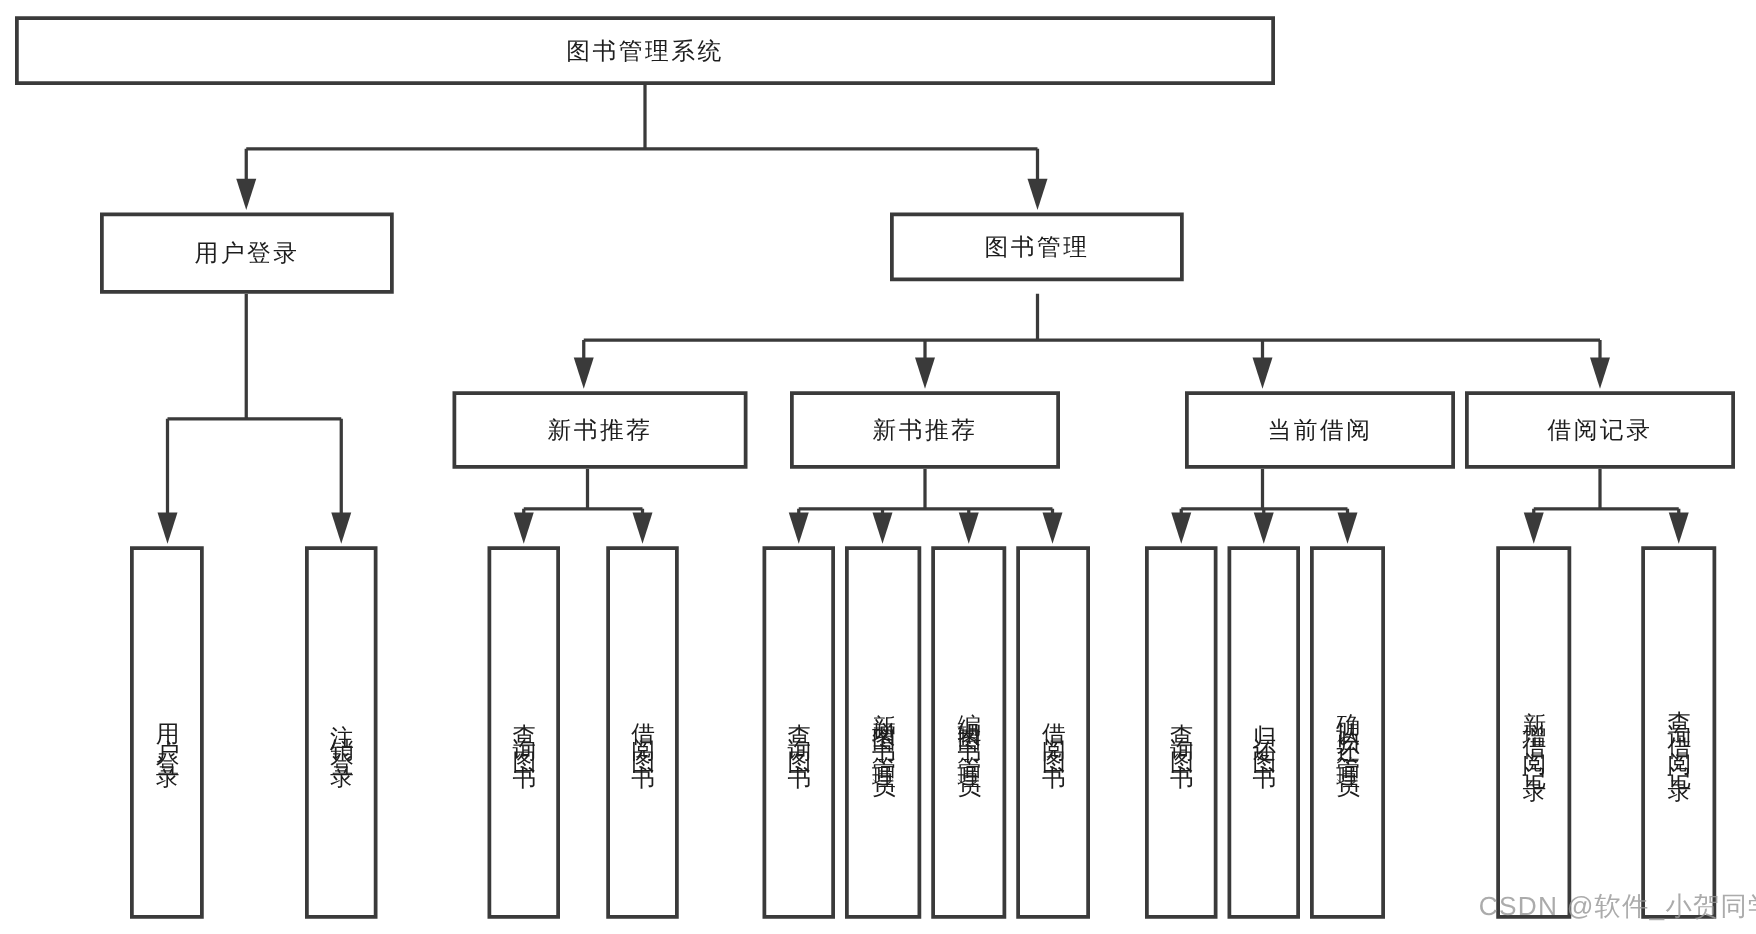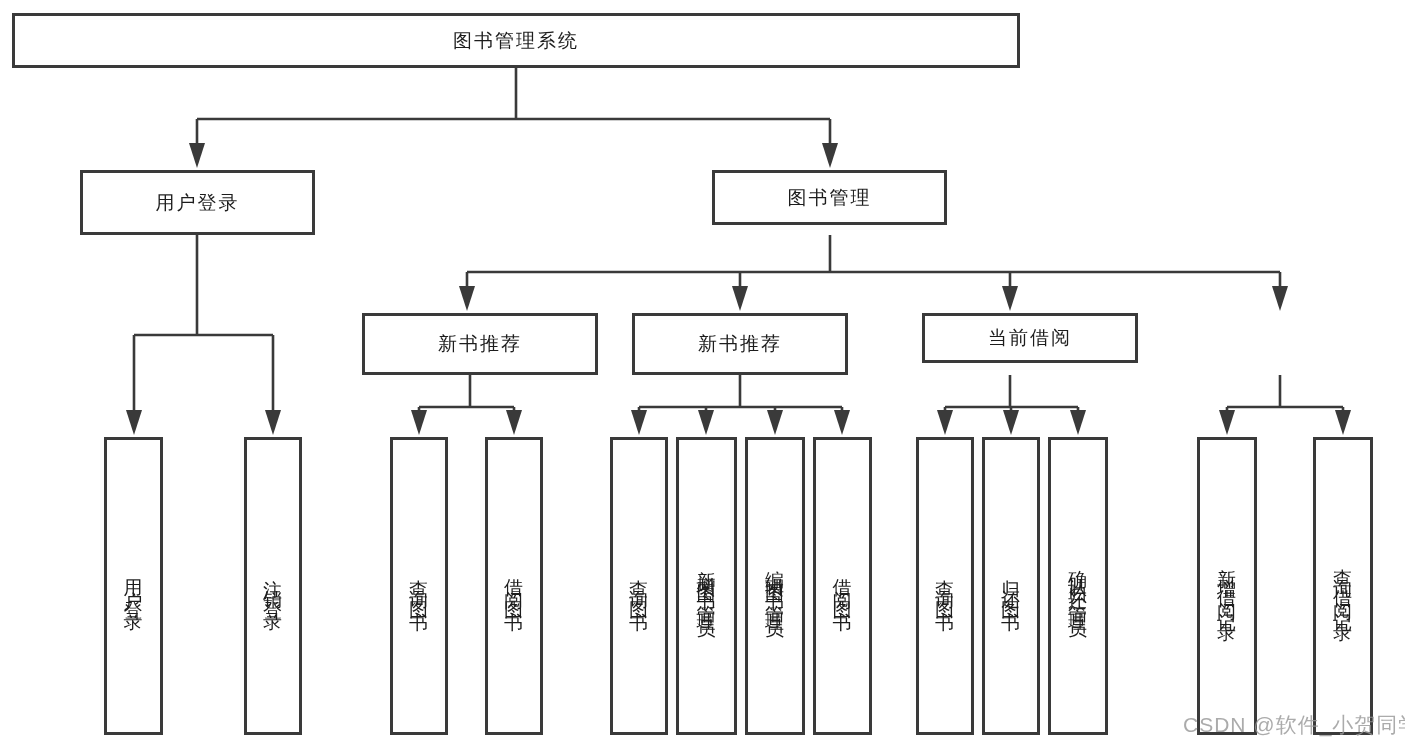--- a/index.html
+++ b/index.html
@@ -101,22 +101,25 @@
   <div class="box" style="left:712px; top:170px; width:235px; height:55px">
     <span class="hlabel">图书管理</span>
   </div>
 
   <div class="box" style="left:362px; top:313px; width:236px; height:62px">
     <span class="hlabel">新书推荐</span>
   </div>
   <div class="box" style="left:632px; top:313px; width:216px; height:62px">
     <span class="hlabel">新书推荐</span>
   </div>
-  <div class="box" style="left:922px; top:313px; width:216px; height:50px">
+  <div class="box" style="left:948px; top:313px; width:216px; height:62px">
     <span class="hlabel">当前借阅</span>
+  </div>
+  <div class="box" style="left:1172px; top:313px; width:216px; height:62px">
+    <span class="hlabel">借阅记录</span>
   </div>
 
   <div class="box" style="left:104px; top:437px; width:59px; height:298px">
     <span class="vtext">用户登录</span>
   </div>
   <div class="box" style="left:244px; top:437px; width:58px; height:298px">
     <span class="vtext">注销登录</span>
   </div>
 
   <div class="box" style="left:390px; top:437px; width:58px; height:298px">

